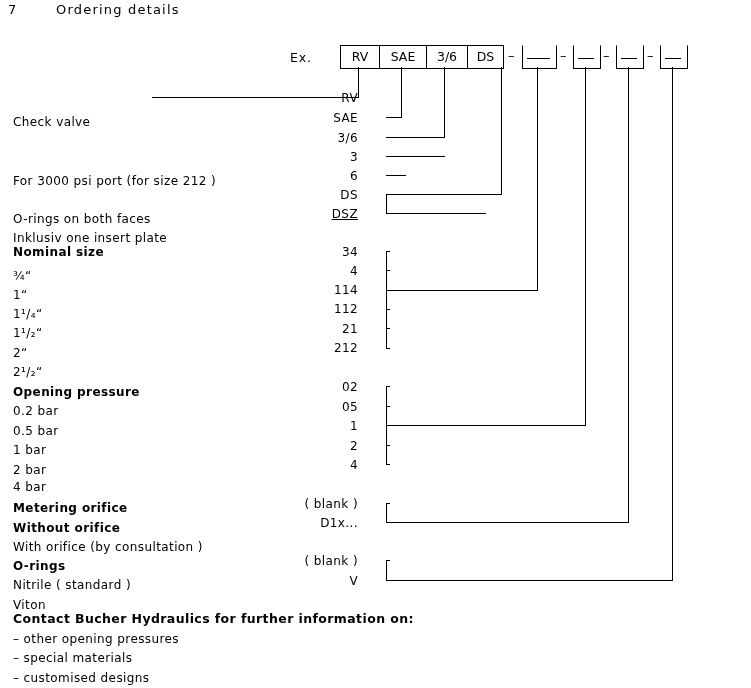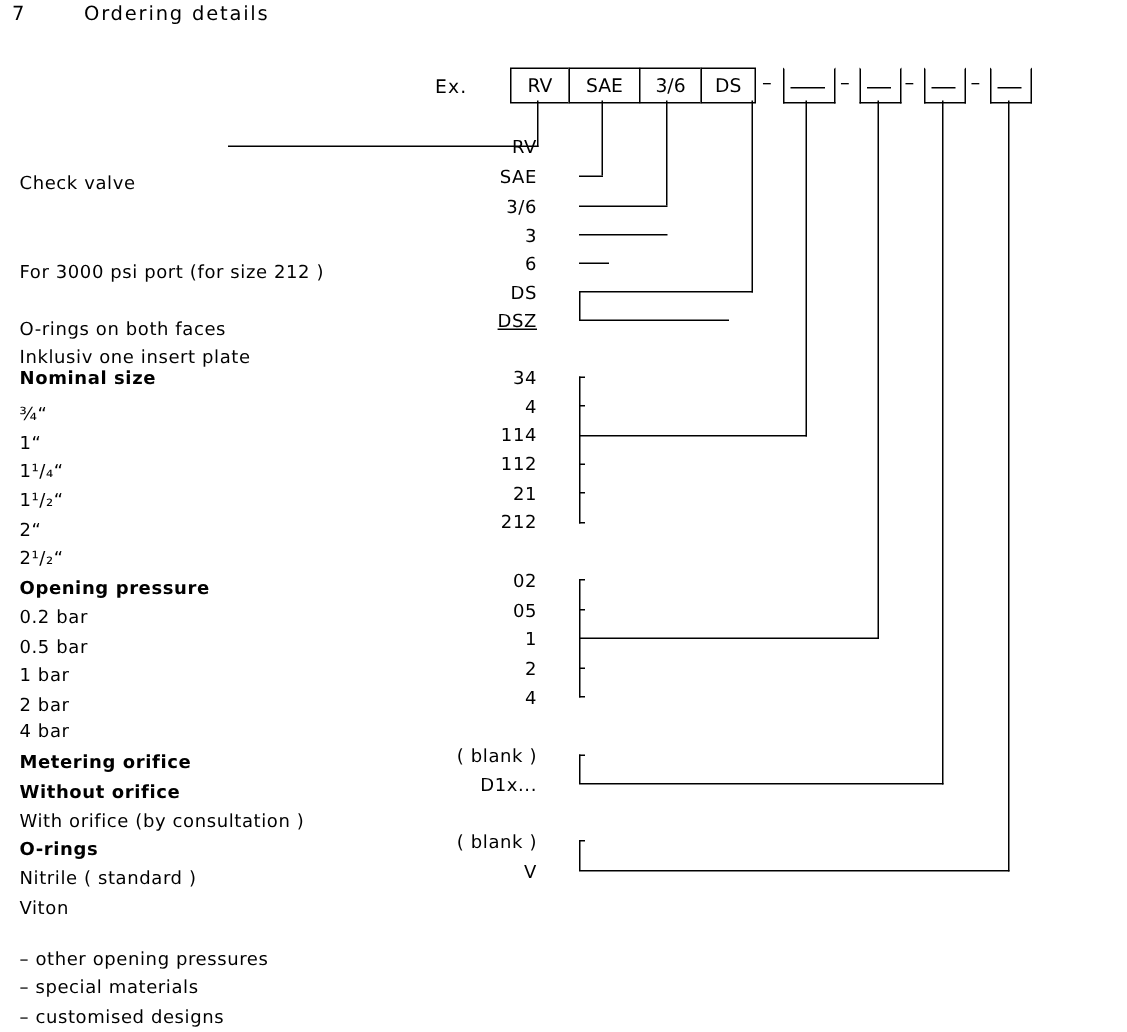--- a/index.html
+++ b/index.html
@@ -250,17 +250,18 @@
   <div class="abs vline" style="left:386px; top:503px; height:19px;"></div>
   <div class="abs hline" style="left:386px; top:503px; width:4px;"></div>
   <div class="abs hline" style="left:386px; top:522px; width:243px;"></div>
   <div class="abs vline" style="left:628px; top:67px; height:456px;"></div>
 
   <div class="abs vline" style="left:386px; top:560px; height:20px;"></div>
   <div class="abs hline" style="left:386px; top:560px; width:4px;"></div>
   <div class="abs hline" style="left:386px; top:580px; width:287px;"></div>
   <div class="abs vline" style="left:672px; top:67px; height:514px;"></div>
 
+  <div class="abs footer-title">Contact Bucher Hydraulics for further information on:</div>
   <div class="abs footer-item" style="top:632px;">–  other  opening  pressures</div>
   <div class="abs footer-item" style="top:651px;">–  special  materials</div>
   <div class="abs footer-item" style="top:671px;">–  customised  designs</div>
 
 </div>
 
 </body></html>

